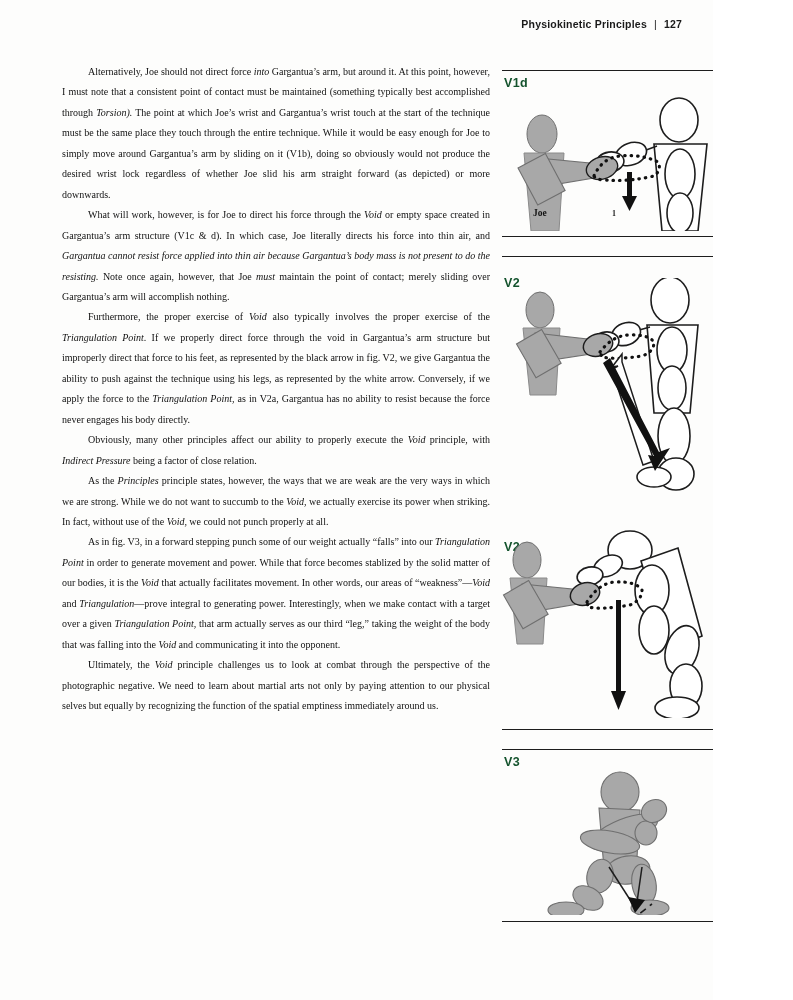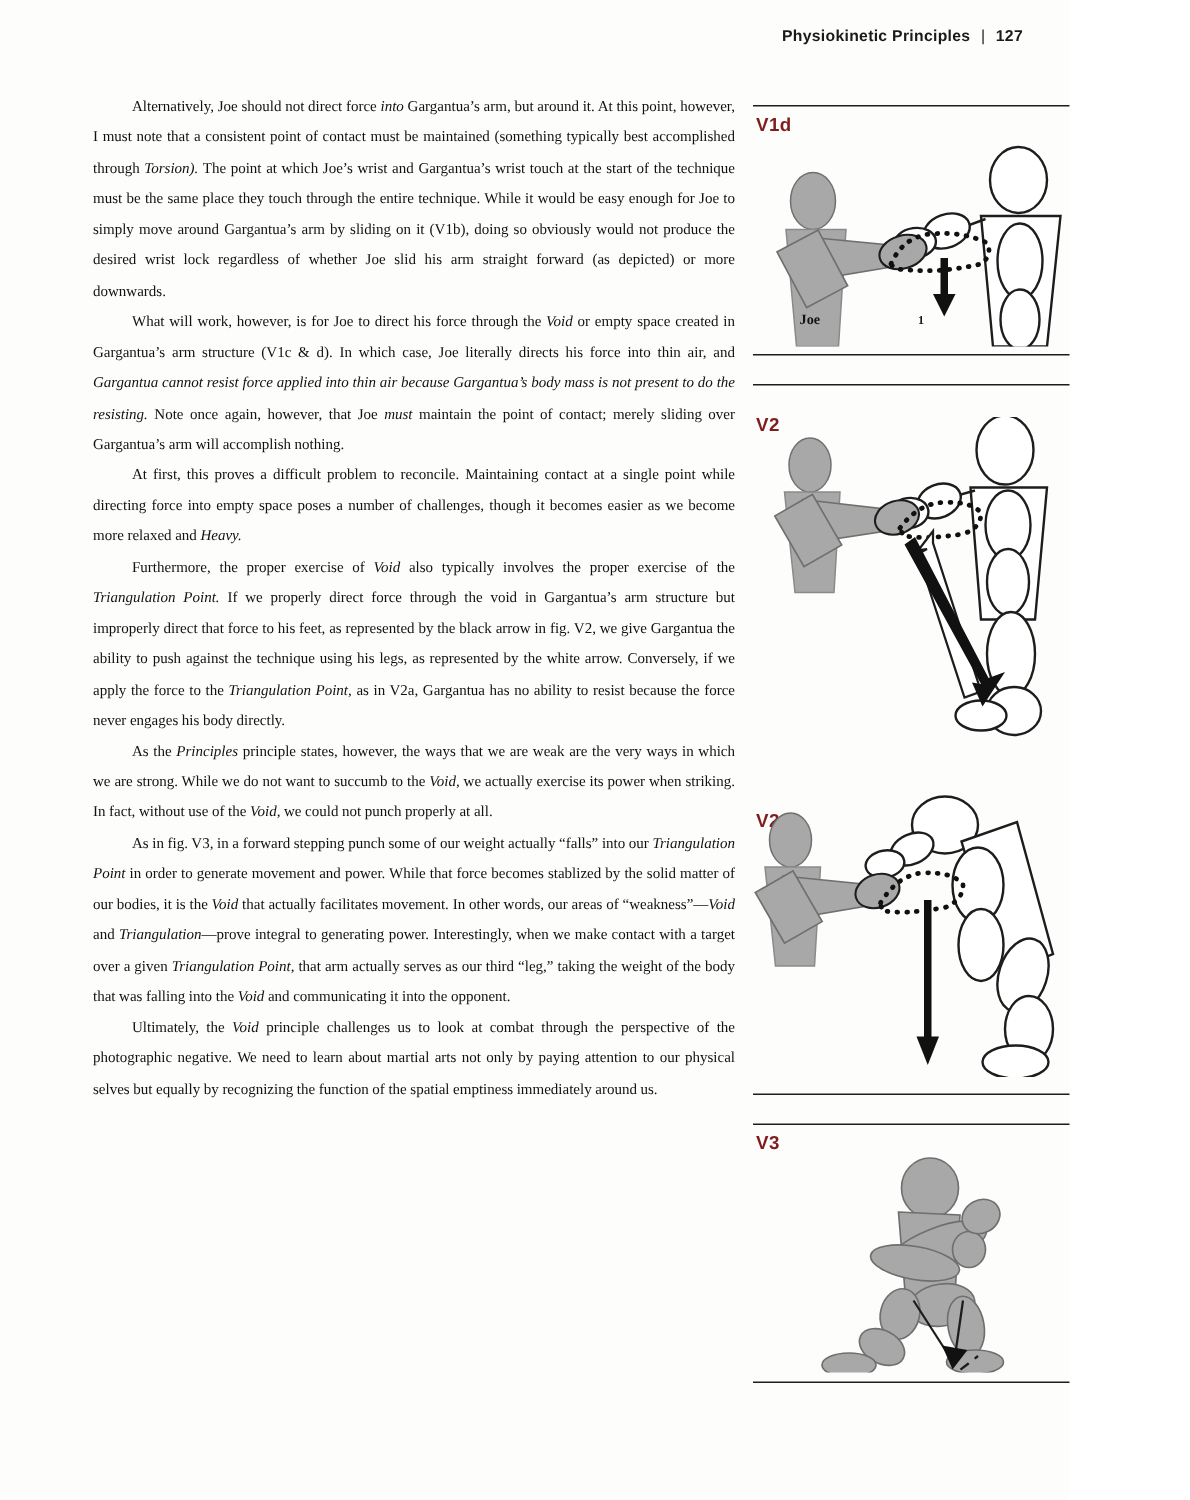--- a/index.html
+++ b/index.html
@@ -73,21 +73,21 @@
     position: absolute;
     left: 0;
     width: 260px;
   }
   .fig-label {
     position: absolute;
     left: 2px;
     font-family: "Liberation Sans", "DejaVu Sans", sans-serif;
     font-size: 12.5px;
     font-weight: bold;
-    color: #7f1d1d;
+    color: #14532d;
     letter-spacing: 0.3px;
   }
   .fig svg { display: block; }
 
   .joe-tag {
     font-family: "Liberation Serif", "DejaVu Serif", serif;
     font-size: 9.5px;
     font-weight: bold;
     fill: #121212;
   }
@@ -103,22 +103,22 @@
 
 <div class="page">
 
   <div class="runhead">
     <span>Physiokinetic Principles</span><span class="sep">|</span><span>127</span>
   </div>
 
   <div class="textcol" id="bodycol">
       <p>Alternatively, Joe should not direct force <i>into</i> Gargantua’s arm, but around it. At this point, however, I must note that a consistent point of contact must be maintained (something typically best accomplished through <i>Torsion).</i> The point at which Joe’s wrist and Gargantua’s wrist touch at the start of the technique must be the same place they touch through the entire technique. While it would be easy enough for Joe to simply move around Gargantua’s arm by sliding on it (V1b), doing so obviously would not produce the desired wrist lock regardless of whether Joe slid his arm straight forward (as depicted) or more downwards.</p>
       <p>What will work, however, is for Joe to direct his force through the <i>Void</i> or empty space created in Gargantua’s arm structure (V1c &amp; d). In which case, Joe literally directs his force into thin air, and <i>Gargantua cannot resist force applied into thin air because Gargantua’s body mass is not present to do the resisting.</i> Note once again, however, that Joe <i>must</i> maintain the point of contact; merely sliding over Gargantua’s arm will accomplish nothing.</p>
-      <p>At first, this proves a difficult problem to reconcile. Maintaining contact at a single point while directing force into empty space poses a number of challenges, though it becomes easier as we become more relaxed and <i>Heavy.</i></p>
       <p>Furthermore, the proper exercise of <i>Void</i> also typically involves the proper exercise of the <i>Triangulation Point.</i> If we properly direct force through the void in Gargantua’s arm structure but improperly direct that force to his feet, as represented by the black arrow in fig. V2, we give Gargantua the ability to push against the technique using his legs, as represented by the white arrow. Conversely, if we apply the force to the <i>Triangulation Point,</i> as in V2a, Gargantua has no ability to resist because the force never engages his body directly.</p>
+      <p>Obviously, many other principles affect our ability to properly execute the <i>Void</i> principle, with <i>Indirect Pressure</i> being a factor of close relation.</p>
       <p>As the <i>Principles</i> principle states, however, the ways that we are weak are the very ways in which we are strong. While we do not want to succumb to the <i>Void,</i> we actually exercise its power when striking. In fact, without use of the <i>Void,</i> we could not punch properly at all.</p>
       <p>As in fig. V3, in a forward stepping punch some of our weight actually “falls” into our <i>Triangulation Point</i> in order to generate movement and power. While that force becomes stablized by the solid matter of our bodies, it is the <i>Void</i> that actually facilitates movement. In other words, our areas of “weakness”—<i>Void</i> and <i>Triangulation</i>—prove integral to generating power. Interestingly, when we make contact with a target over a given <i>Triangulation Point,</i> that arm actually serves as our third “leg,” taking the weight of the body that was falling into the <i>Void</i> and communicating it into the opponent.</p>
       <p>Ultimately, the <i>Void</i> principle challenges us to look at combat through the perspective of the photographic negative. We need to learn about martial arts not only by paying attention to our physical selves but equally by recognizing the function of the spatial emptiness immediately around us.</p>
     </div>
 
   <div class="figcol">
 
     <div class="rule" style="top:70px;"></div>
     <div class="rule" style="top:236px;"></div>
     <div class="rule" style="top:256px;"></div>

